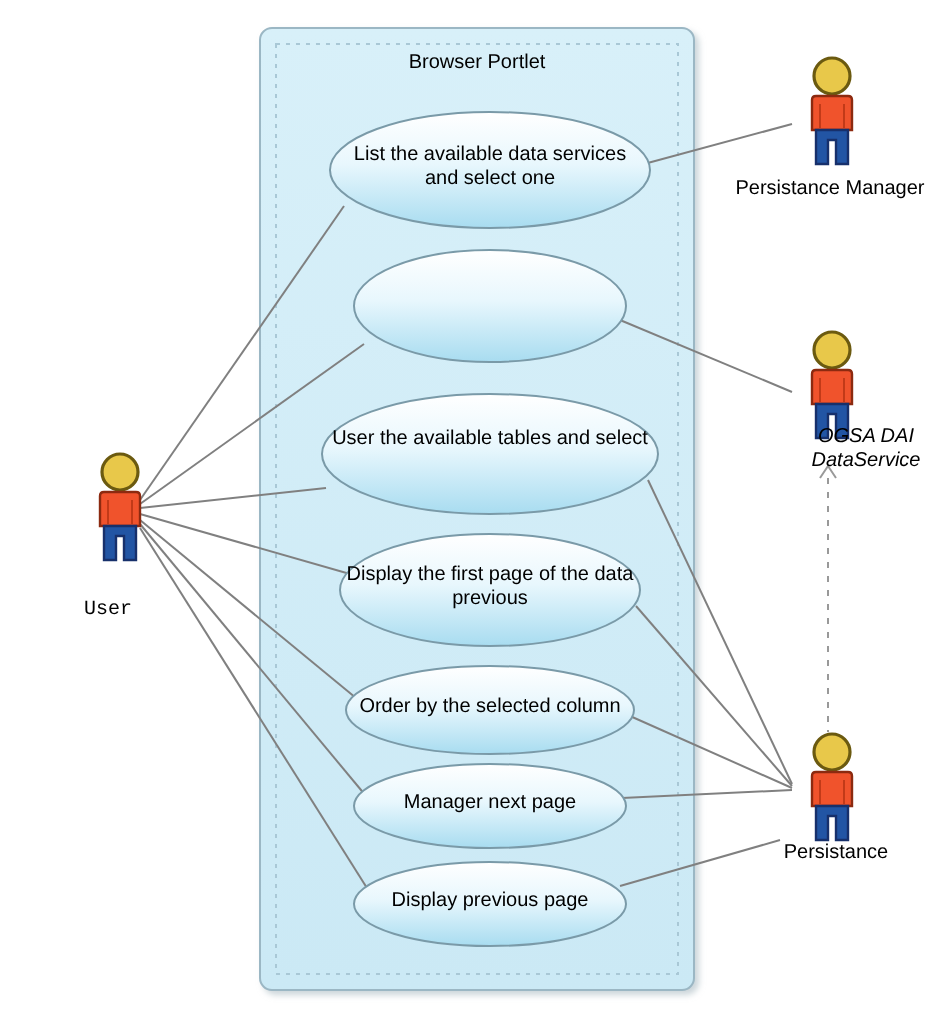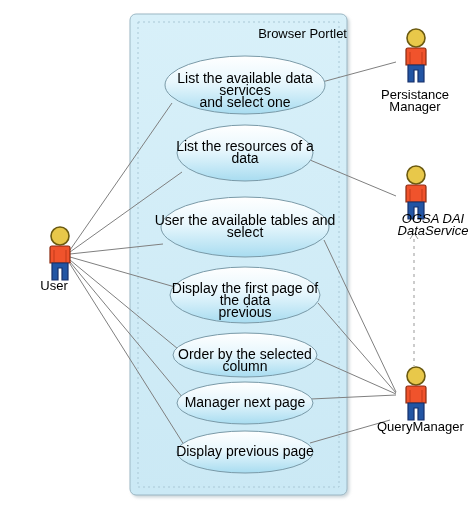--- a/index.html
+++ b/index.html
@@ -26,30 +26,29 @@
     width: 474px;
     height: 509px;
   }
   .uc-label, .actor-label, .boundary-title {
     position: absolute;
     text-align: center;
     color: #000000;
     pointer-events: none;
   }
   .uc-label {
-    font-size: 14px;
+    font-size: 10px;
     line-height: 12px;
   }
   .actor-label {
-    font-size: 13px;
+    font-size: 10px;
     line-height: 11.5px;
   }
   .boundary-title {
-    font-size: 13px;
-    text-align: right;
+    font-size: 10px;
   }
   .actor-wrap {
     position: absolute;
   }
 </style>
 </head>
 <body>
 
 <div id="diagram-root">
 
@@ -108,21 +107,20 @@
   </svg>
 
   <div class="boundary-title" id="boundary-title" style="left: 130px; top: 26px; width: 217px;">Browser Portlet</div>
 
   <div id="uc-labels">
       <div class="uc-label" style="left: 157px; width: 176px; top: 72px;">
         <div>List the available data services</div>
         <div>and select one</div>
       </div>
       <div class="uc-label" style="left: 169px; width: 152px; top: 140px;">
-        <div>List the resources of a data</div>
       </div>
       <div class="uc-label" style="left: 153px; width: 184px; top: 214px;">
         <div>User the available tables and select</div>
       </div>
       <div class="uc-label" style="left: 162px; width: 166px; top: 282px; text-align: center;">
         <div>Display the first page of the data</div>
         <div>previous</div>
       </div>
       <div class="uc-label" style="left: 165px; width: 160px; top: 348px;">
         <div>Order by the selected column</div>
@@ -136,21 +134,21 @@
     </div>
 
   <div id="actors">
       <div class="actor-wrap" style="left: 43px; top: 225px;"><svg width="34" height="58" viewBox="0 0 34 58">
           <circle cx="17" cy="11" r="9" fill="#e8c84a" stroke="#6b5a10" stroke-width="1.6"></circle>
           <path d="M7 23 Q7 21 9 21 L25 21 Q27 21 27 23 L27 38 L7 38 Z" fill="#f0532c" stroke="#8c2a10" stroke-width="1.2"></path>
           <line x1="11" y1="25" x2="11" y2="37" stroke="#c23a18" stroke-width="1"></line>
           <line x1="23" y1="25" x2="23" y2="37" stroke="#c23a18" stroke-width="1"></line>
           <path d="M9 38 L25 38 L25 55 L19 55 L19 43 L15 43 L15 55 L9 55 Z" fill="#2255a4" stroke="#17306b" stroke-width="1.2"></path>
         </svg></div>
-      <div class="actor-label" style="left: 32px; top: 280px; width: 44px;">
+      <div class="actor-label" style="left: 32px; top: 300px; width: 44px; font-family: Liberation Mono, monospace;">
         <div>User</div>
       </div>
       <div class="actor-wrap" style="left: 399px; top: 27px;"><svg width="34" height="58" viewBox="0 0 34 58">
           <circle cx="17" cy="11" r="9" fill="#e8c84a" stroke="#6b5a10" stroke-width="1.6"></circle>
           <path d="M7 23 Q7 21 9 21 L25 21 Q27 21 27 23 L27 38 L7 38 Z" fill="#f0532c" stroke="#8c2a10" stroke-width="1.2"></path>
           <line x1="11" y1="25" x2="11" y2="37" stroke="#c23a18" stroke-width="1"></line>
           <line x1="23" y1="25" x2="23" y2="37" stroke="#c23a18" stroke-width="1"></line>
           <path d="M9 38 L25 38 L25 55 L19 55 L19 43 L15 43 L15 55 L9 55 Z" fill="#2255a4" stroke="#17306b" stroke-width="1.2"></path>
         </svg></div>
       <div class="actor-label" style="left: 357px; top: 89px; width: 116px;">
@@ -168,17 +166,17 @@
         <div>DataService</div>
       </div>
       <div class="actor-wrap" style="left: 399px; top: 365px;"><svg width="34" height="58" viewBox="0 0 34 58">
           <circle cx="17" cy="11" r="9" fill="#e8c84a" stroke="#6b5a10" stroke-width="1.6"></circle>
           <path d="M7 23 Q7 21 9 21 L25 21 Q27 21 27 23 L27 38 L7 38 Z" fill="#f0532c" stroke="#8c2a10" stroke-width="1.2"></path>
           <line x1="11" y1="25" x2="11" y2="37" stroke="#c23a18" stroke-width="1"></line>
           <line x1="23" y1="25" x2="23" y2="37" stroke="#c23a18" stroke-width="1"></line>
           <path d="M9 38 L25 38 L25 55 L19 55 L19 43 L15 43 L15 55 L9 55 Z" fill="#2255a4" stroke="#17306b" stroke-width="1.2"></path>
         </svg></div>
       <div class="actor-label" style="left: 377px; top: 421px; width: 82px;">
-        <div>QueryManager</div>
+        <div>Persistance</div>
       </div>
     </div>
 
 </div>
 
 </body></html>

